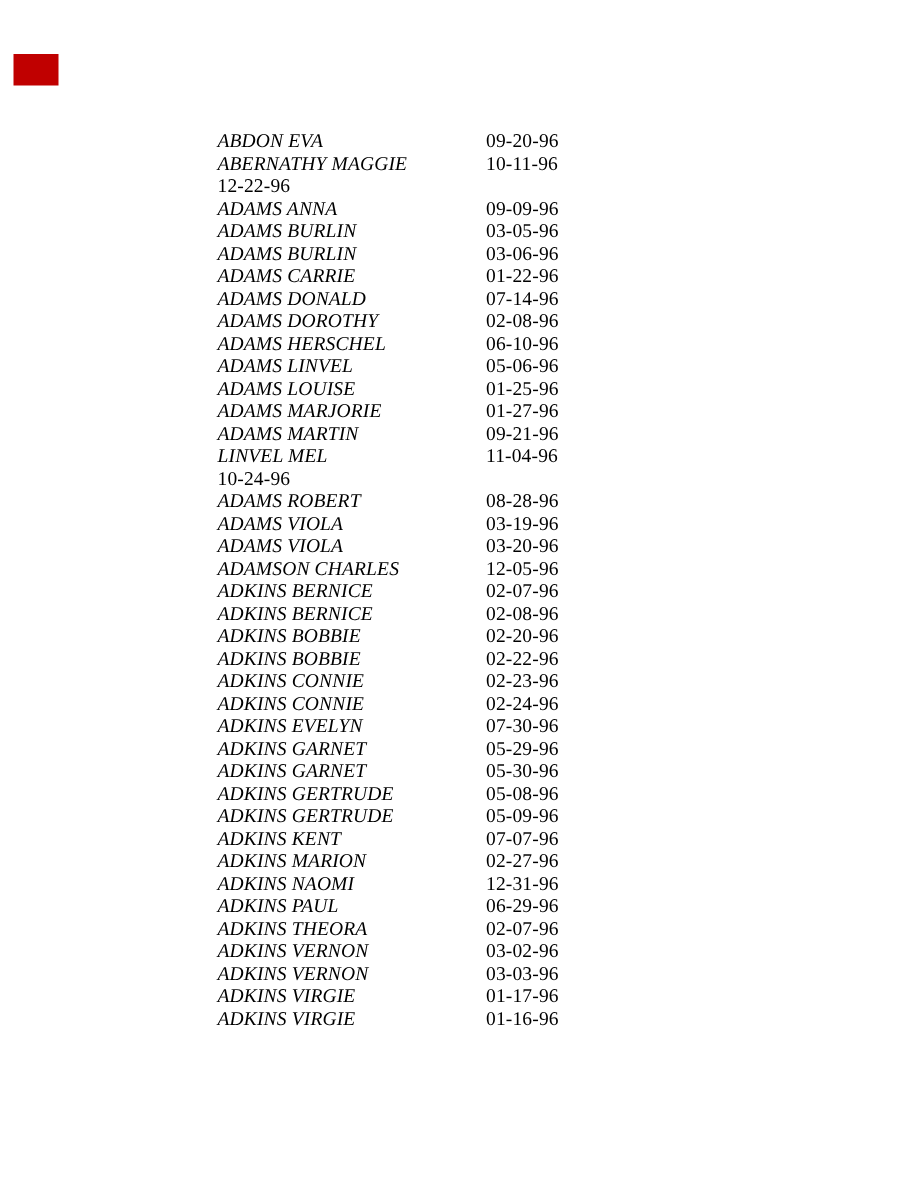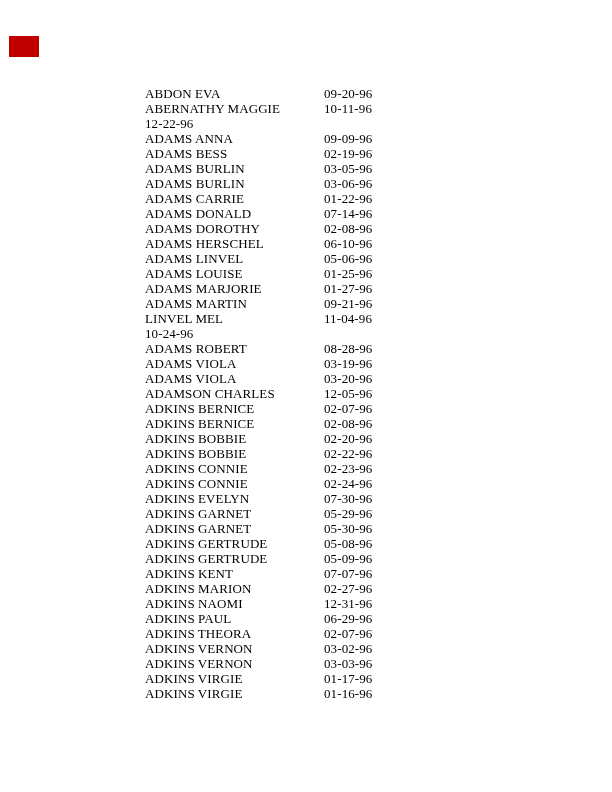--- a/index.html
+++ b/index.html
@@ -27,20 +27,21 @@
     line-height: 15px;
   }
   .record-row {
     display: flex;
     height: 15px;
     white-space: nowrap;
   }
   .record-name {
     width: 179px;
     letter-spacing: 0.1px;
+    font-style: italic;
   }
   .record-date {
     letter-spacing: 0.1px;
   }
 </style>
 </head>
 <body>
 
 <div class="page" style="background: rgb(255, 255, 255); color: rgb(0, 0, 0);">
   <div class="marker" style="background: rgb(192, 0, 0);"></div>
@@ -54,24 +55,20 @@
         <span class="record-date">10-11-96</span>
       </div>
       <div class="record-row">
         <span class="record-date">12-22-96</span>
       </div>
       <div class="record-row">
         <span class="record-name">ADAMS ANNA</span>
         <span class="record-date">09-09-96</span>
       </div>
       <div class="record-row">
-        <span class="record-name">ADAMS BESS</span>
-        <span class="record-date">02-19-96</span>
-      </div>
-      <div class="record-row">
         <span class="record-name">ADAMS BURLIN</span>
         <span class="record-date">03-05-96</span>
       </div>
       <div class="record-row">
         <span class="record-name">ADAMS BURLIN</span>
         <span class="record-date">03-06-96</span>
       </div>
       <div class="record-row">
         <span class="record-name">ADAMS CARRIE</span>
         <span class="record-date">01-22-96</span>

